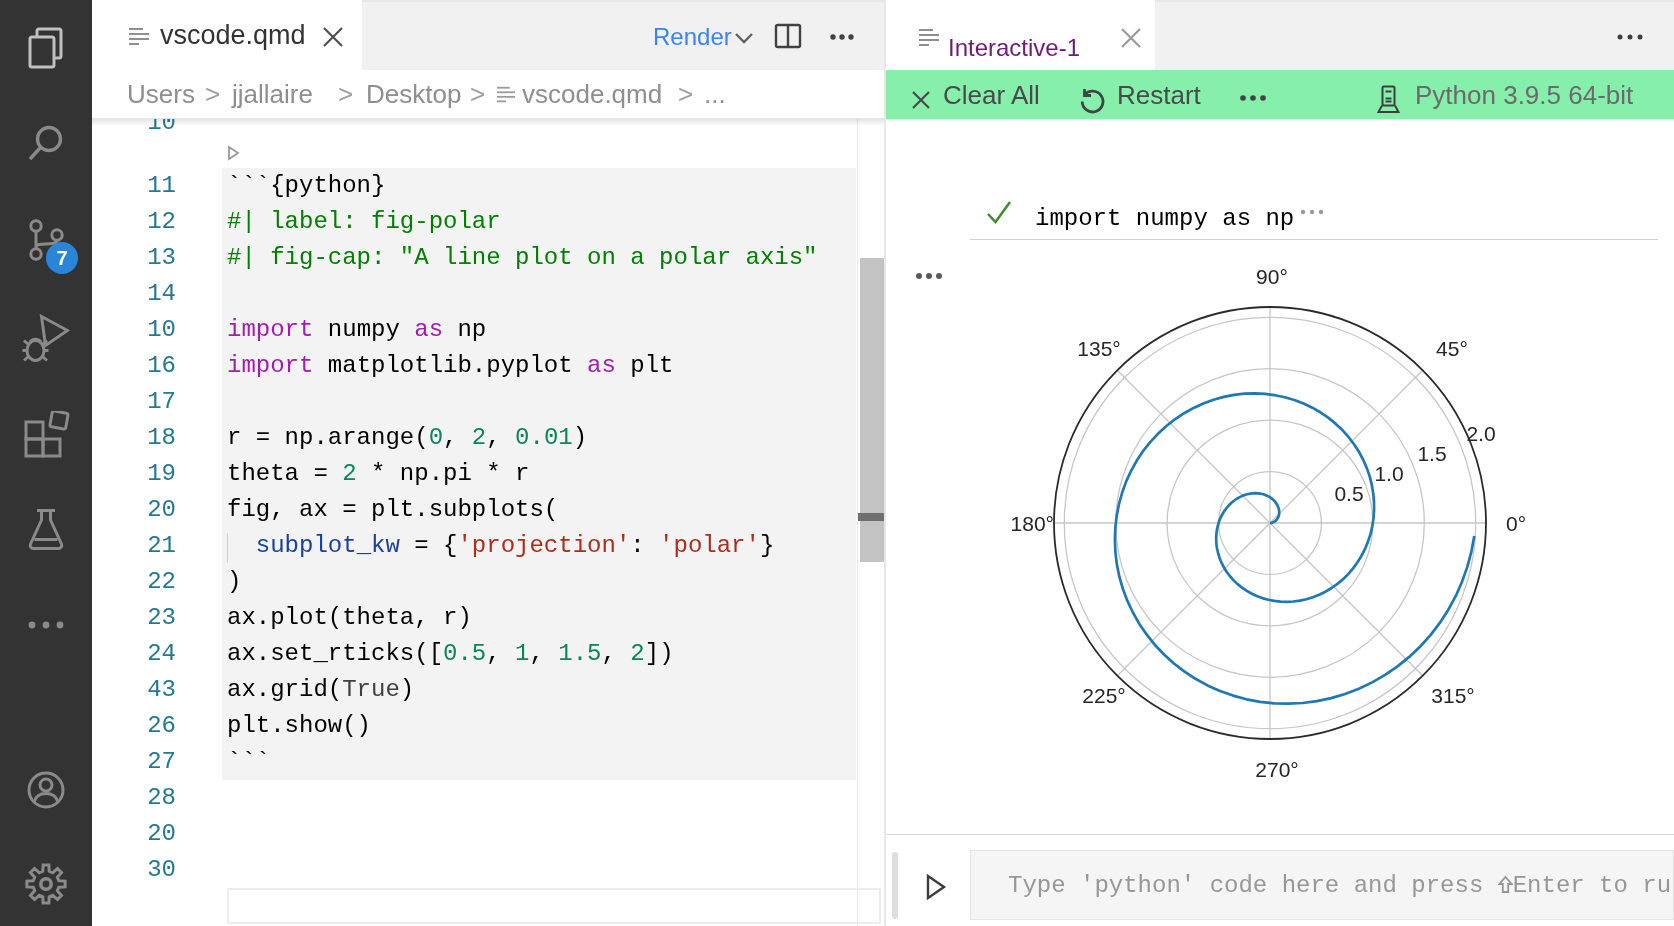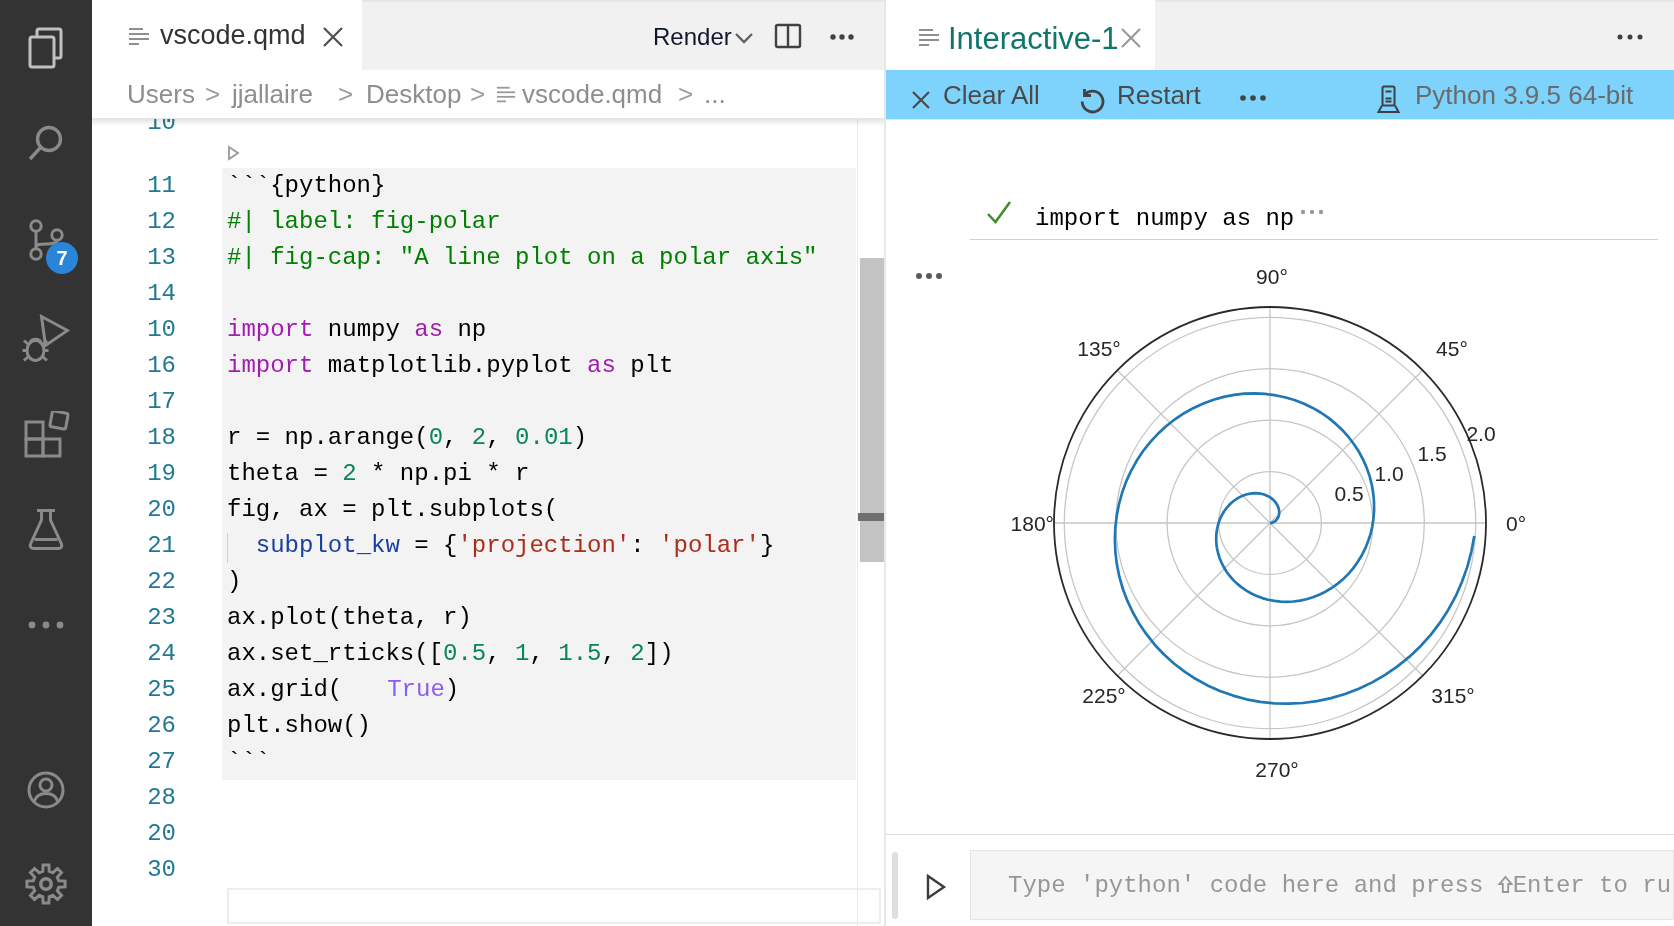--- a/index.html
+++ b/index.html
@@ -19,32 +19,32 @@
   #edview{left:92px;top:119px;width:792px;height:807px;background:#fff;overflow:hidden;}
   .row{position:absolute;left:0;width:792px;height:36px;line-height:36px;font-size:24px;
        font-family:"Liberation Mono",monospace;white-space:pre;color:#000;}
   .ln{position:absolute;width:84px;text-align:right;color:#237893;left:0;}
   .code{position:absolute;left:135px;text-align:right;}
   #cellbg{left:130px;top:49px;width:634px;height:612px;background:#f3f3f3;}
   .kw{color:#a21caf;}
   .num{color:#098658;}
   .str{color:#ad2c1a;}
   .cmt{color:#008000;}
-  .blu{color:#8b5cf6;margin-left:45px;}
+  .blu{color:#404040;}
   .var{color:#19409f;}
   
   #sbline{left:857px;top:119px;width:1px;height:807px;background:#e8e8e8;}
   #sbthumb{left:860px;top:258px;width:24px;height:304px;background:#c3c3c3;}
   #sbmark{left:858px;top:513px;width:26px;height:8px;background:#6f6f6f;}
   #curline{left:227px;top:888px;width:654px;height:36px;border:2px solid #ededed;box-sizing:border-box;}
   #paneborder{left:884px;top:0;width:2px;height:926px;background:#e7e7e7;}
   
   #rtabs{left:886px;top:0;width:788px;height:70px;background:#f1f1f1;}
   #rtab1{left:886px;top:0;width:269px;height:70px;background:#ffffff;}
-  #rtoolbar{left:886px;top:70px;width:788px;height:49px;background:#7dd3fc;border-bottom:1px solid #e7e7e7;color:#4a4a4a;font-size:26px;}
+  #rtoolbar{left:886px;top:70px;width:788px;height:49px;background:#86efac;border-bottom:1px solid #e7e7e7;color:#4a4a4a;font-size:26px;}
   .tbtxt{position:absolute;top:10px;}
   #rsep1{left:970px;top:239px;width:688px;height:1px;background:#d0d0d0;}
   #rsep2{left:886px;top:834px;width:788px;height:1px;background:#dcdcdc;}
   #inputbox{left:970px;top:850px;width:704px;height:70px;background:#f5f5f5;border:1px solid #e4e4e4;box-sizing:border-box;overflow:hidden;}
   #inputgutter{left:892px;top:852px;width:6px;height:67px;background:#dedede;border-radius:3px;}
 </style></head>
 <body>
 
 <div class="abs" id="actbar">
  <svg class="aicon" style="top:24px" viewBox="0 0 48 48" fill="none" stroke="#c0c0c0" stroke-width="3">
@@ -97,21 +97,21 @@
 <svg class="abs" style="left:128px;top:26px" width="22" height="22" viewBox="0 0 22 22" stroke="#8f8f8f" stroke-width="2">
   <line x1="1" y1="3" x2="15" y2="3"></line>
     <line x1="1" y1="8" x2="21" y2="8"></line>
     <line x1="1" y1="13" x2="21" y2="13"></line>
     <line x1="1" y1="18" x2="11" y2="18"></line>
 </svg>
 <div class="abs" style="left:160px;top:20px;font-size:27px;color:#333;">vscode.qmd</div>
 <svg class="abs" style="left:322px;top:26px" width="22" height="22" viewBox="0 0 22 22" stroke="#4f4f4f" stroke-width="2.2">
   <path d="M2,2 L20,20 M20,2 L2,20"></path>
 </svg>
-<div class="abs" style="left:653px;top:23px;font-size:24px;color:#0f172a;">Render</div>
+<div class="abs" style="left:653px;top:23px;font-size:24px;color:#3b82f6;">Render</div>
 <svg class="abs" style="left:734px;top:31px" width="20" height="14" viewBox="0 0 20 14" fill="none" stroke="#616161" stroke-width="2.4">
   <path d="M2,3 L10,11 L18,3"></path>
 </svg>
 <svg class="abs" style="left:774px;top:23px" width="28" height="26" viewBox="0 0 28 26" fill="none" stroke="#424242" stroke-width="2.4">
   <rect x="2" y="2" width="24" height="22" rx="1.5"></rect>
     <line x1="14" y1="2" x2="14" y2="24"></line>
 </svg>
 <svg class="abs" style="left:829px;top:33px" width="26" height="8" viewBox="0 0 26 8" fill="#424242">
   <circle cx="4" cy="4" r="2.7"></circle>
     <circle cx="13" cy="4" r="2.7"></circle>
@@ -152,21 +152,21 @@
  <div class="row" style="top:193px"><span class="ln">10</span><span class="code"><span class="kw">import</span> numpy <span class="kw">as</span> np</span></div>
  <div class="row" style="top:229px"><span class="ln">16</span><span class="code"><span class="kw">import</span> matplotlib.pyplot <span class="kw">as</span> plt</span></div>
  <div class="row" style="top:265px"><span class="ln">17</span></div>
  <div class="row" style="top:301px"><span class="ln">18</span><span class="code">r = np.arange(<span class="num">0</span>, <span class="num">2</span>, <span class="num">0.01</span>)</span></div>
  <div class="row" style="top:337px"><span class="ln">19</span><span class="code">theta = <span class="num">2</span> * np.pi * r</span></div>
  <div class="row" style="top:373px"><span class="ln">20</span><span class="code">fig, ax = plt.subplots(</span></div>
  <div class="row" style="top:409px"><span class="ln">21</span><span class="code">  <span class="var">subplot_kw</span> = {<span class="str">'projection'</span>: <span class="str">'polar'</span>}</span></div>
  <div class="row" style="top:445px"><span class="ln">22</span><span class="code">)</span></div>
  <div class="row" style="top:481px"><span class="ln">23</span><span class="code">ax.plot(theta, r)</span></div>
  <div class="row" style="top:517px"><span class="ln">24</span><span class="code">ax.set_rticks([<span class="num">0.5</span>, <span class="num">1</span>, <span class="num">1.5</span>, <span class="num">2</span>])</span></div>
- <div class="row" style="top:553px"><span class="ln">25</span><span class="code">ax.grid(<span class="blu">True</span>)</span></div>
+ <div class="row" style="top:553px"><span class="ln">43</span><span class="code">ax.grid(<span class="blu">True</span>)</span></div>
  <div class="row" style="top:589px"><span class="ln">26</span><span class="code">plt.show()</span></div>
  <div class="row" style="top:625px"><span class="ln">27</span><span class="code">```</span></div>
  <div class="row" style="top:661px"><span class="ln">28</span></div>
  <div class="row" style="top:697px"><span class="ln">20</span></div>
  <div class="row" style="top:733px"><span class="ln">30</span></div>
  <div class="abs" style="left:135px;top:414px;width:1px;height:30px;background:#d0d0d0;"></div>
 </div>
 <div class="abs" id="sbline"></div>
 <div class="abs" id="sbthumb"></div>
 <div class="abs" id="sbmark"></div>
@@ -174,21 +174,21 @@
 <div class="abs" id="paneborder"></div>
 
 <div class="abs" id="rtabs"></div>
 <div class="abs" id="rtab1"></div>
 <svg class="abs" style="left:918px;top:27px" width="22" height="22" viewBox="0 0 22 22" stroke="#8f8f8f" stroke-width="2">
   <line x1="1" y1="3" x2="15" y2="3"></line>
     <line x1="1" y1="8" x2="21" y2="8"></line>
     <line x1="1" y1="13" x2="21" y2="13"></line>
     <line x1="1" y1="18" x2="11" y2="18"></line>
 </svg>
-<div class="abs" style="left:948px;top:21px;font-size:31px;color:#0f766e;">Interactive-1</div>
+<div class="abs" style="left:948px;top:34px;font-size:24px;color:#701a75;">Interactive-1</div>
 <svg class="abs" style="left:1120px;top:27px" width="22" height="22" viewBox="0 0 22 22" stroke="#9a9a9a" stroke-width="2.2">
   <path d="M2,2 L20,20 M20,2 L2,20"></path>
 </svg>
 <svg class="abs" style="left:1616px;top:33px" width="28" height="8" viewBox="0 0 28 8" fill="#3f3f3f">
   <circle cx="4" cy="4" r="2.5"></circle>
     <circle cx="14" cy="4" r="2.5"></circle>
     <circle cx="24" cy="4" r="2.5"></circle>
 </svg>
 
 <div class="abs" id="rtoolbar">

